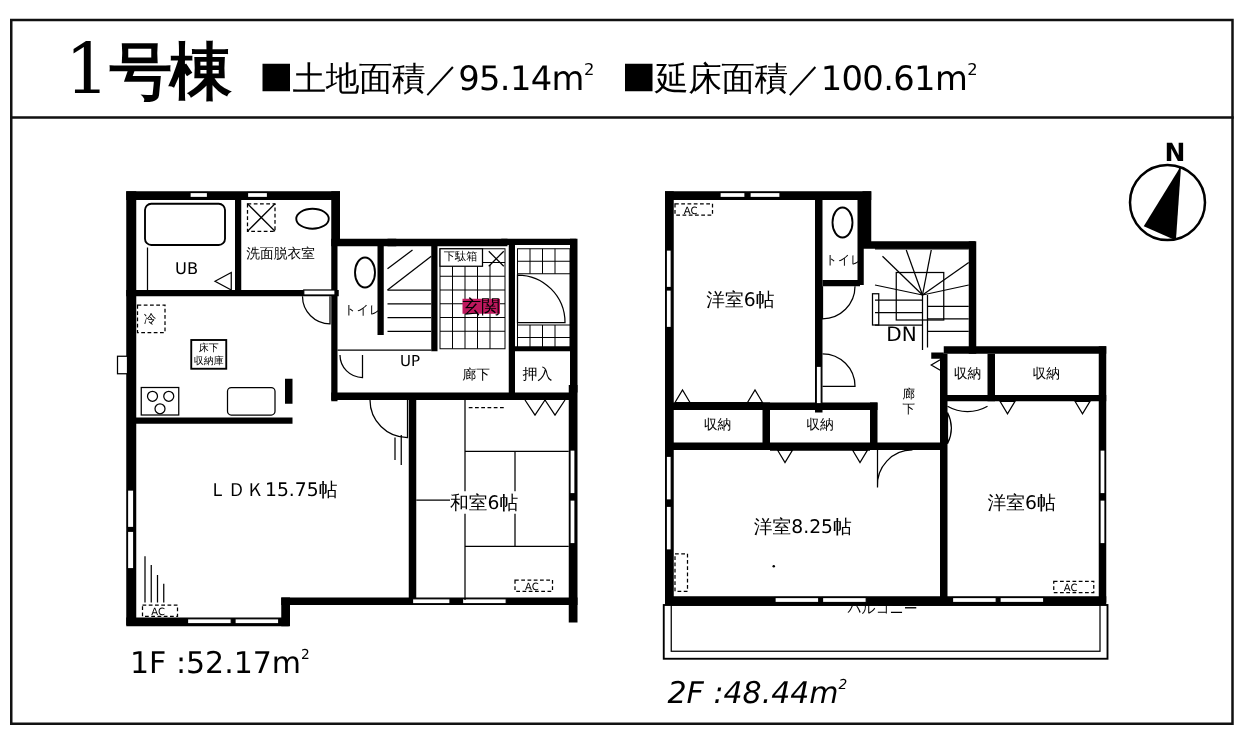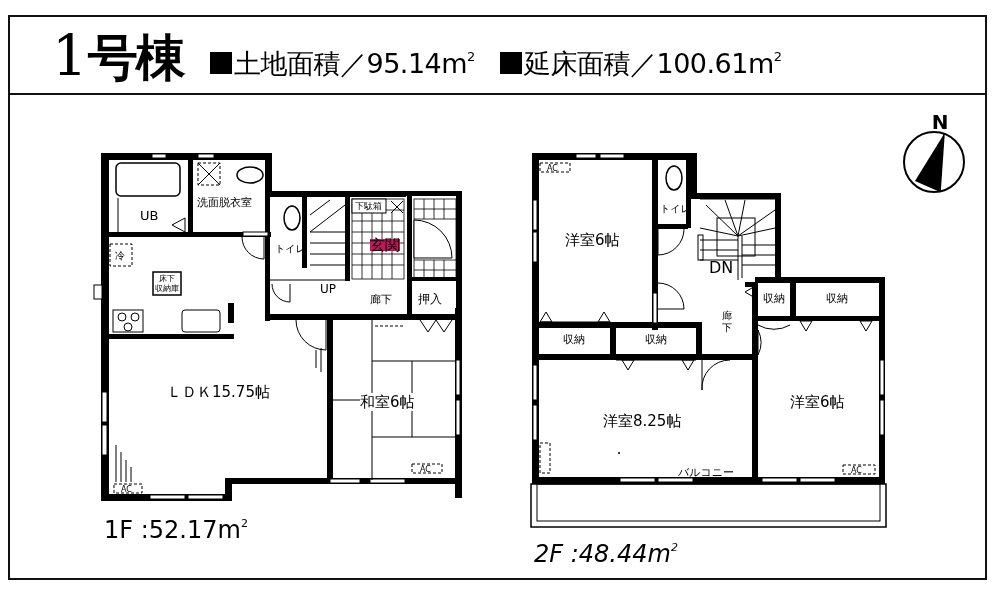--- a/index.html
+++ b/index.html
@@ -174,21 +174,21 @@
   <g stroke="#000">
       <line x1="316" y1="350" x2="316" y2="368"></line>
       <line x1="321" y1="348" x2="321" y2="372"></line>
     </g>
 </svg>
 
 <div class="room-label" style="left:140px;top:207px;font-size:13px;">UB</div>
 <div class="small-label" style="left:197px;top:197px;font-size:11px;">洗面脱衣室</div>
 <div class="small-label" style="left:275px;top:243px;">トイレ</div>
 <div class="small-label" style="left:320px;top:283px;font-size:12px;">UP</div>
-<div class="small-label" style="left:355px;top:200px;font-size:9px;">下駄箱</div>
+<div class="small-label" style="left:355px;top:200px;font-size:9px;font-family:Liberation Mono, monospace;">下駄箱</div>
 <div class="small-label" style="left:370px;top:239px;font-size:15px;background:#be185d;">玄関</div>
 <div class="small-label" style="left:370px;top:294px;font-size:11px;">廊下</div>
 <div class="small-label" style="left:418px;top:293px;font-size:12px;">押入</div>
 <div class="room-label" style="left:167px;top:383px;">ＬＤＫ15.75帖</div>
 <div class="room-label" style="left:360px;top:393px;background:#fff;">和室6帖</div>
 <div class="small-label" style="left:115px;top:250px;">冷</div>
 <div class="small-label" style="left:159px;top:273px;font-size:8px;">床下</div>
 <div class="small-label" style="left:155px;top:283px;font-size:8px;">収納庫</div>
 <div class="small-label" style="left:121px;top:484px;font-size:8px;">AC</div>
 <div class="small-label" style="left:420px;top:464px;font-size:8px;">AC</div>
@@ -287,16 +287,16 @@
 <div class="small-label" style="left:660px;top:203px;">トイレ</div>
 <div class="small-label" style="left:709px;top:262px;font-size:16px;">DN</div>
 <div class="small-label" style="left:722px;top:310px;">廊</div>
 <div class="small-label" style="left:722px;top:322px;">下</div>
 <div class="small-label" style="left:563px;top:334px;font-size:11px;">収納</div>
 <div class="small-label" style="left:645px;top:334px;font-size:11px;">収納</div>
 <div class="small-label" style="left:763px;top:293px;font-size:11px;">収納</div>
 <div class="small-label" style="left:826px;top:293px;font-size:11px;">収納</div>
 <div class="room-label" style="left:603px;top:412px;text-align:center;">洋室8.25帖</div>
 <div class="room-label" style="left:790px;top:393px;">洋室6帖</div>
-<div class="small-label" style="left:678px;top:467px;font-size:11px;">バルコニー</div>
+<div class="small-label" style="left:678px;top:481px;font-size:11px;">バルコニー</div>
 <div class="small-label" style="left:547px;top:163px;font-size:8px;">AC</div>
 <div class="small-label" style="left:851px;top:465px;font-size:8px;">AC</div>
 <div class="floor-area" style="left:534px;top:534px;font-style:italic;"><span>2F :48.44m</span><sup>2</sup></div>
 
 </body></html>

